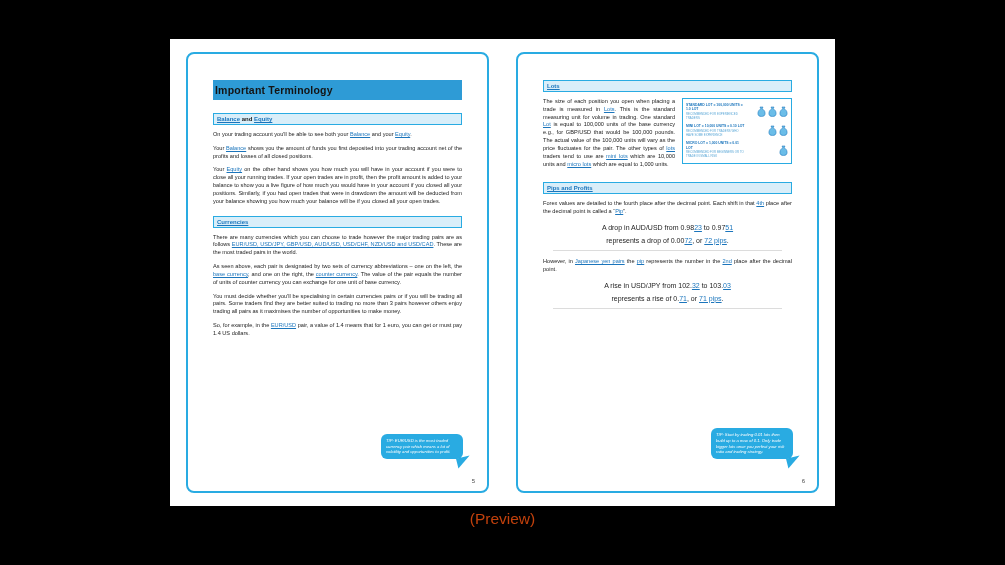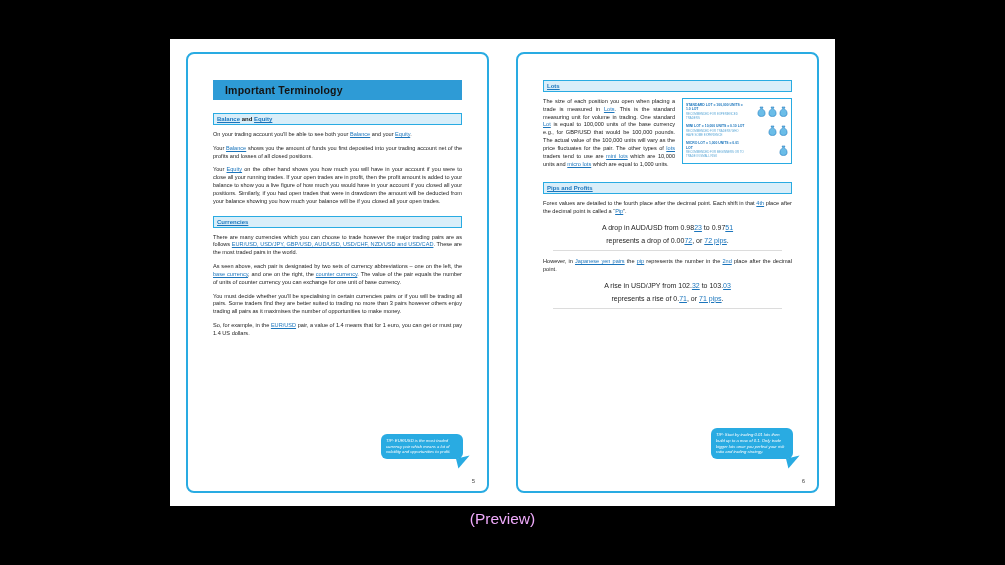--- a/index.html
+++ b/index.html
@@ -2,40 +2,40 @@
 <html><head>
 <meta charset="utf-8">
 <style>
   * { margin:0; padding:0; box-sizing:border-box; }
   html,body { width:1005px; height:565px; background:#000; font-family:"Liberation Sans", sans-serif; overflow:hidden; }
   .preview-area { position:absolute; left:170px; top:39px; width:665px; height:467px; background:#ffffff; }
   .page { position:absolute; top:13px; width:303px; height:441px; background:#fff; border:2px solid #29ABE2; border-radius:8px; }
   .page-left { left:16px; }
   .page-right { left:346px; }
   .page-inner { position:absolute; left:25px; right:25px; top:26px; bottom:26px; overflow:hidden; }
-  .doc-title { background:#2E9BD6; color:#141414; font-weight:bold; font-size:10.5px; padding:4px 12px; margin-bottom:13px; letter-spacing:0.2px; }
+  .doc-title { background:#2E9BD6; color:#141414; font-weight:bold; font-size:10.5px; padding:4px 2px; margin-bottom:13px; letter-spacing:0.2px; }
   .section-bar { background:#D9EEF9; border:1px solid #29ABE2; color:#222; font-weight:bold; font-size:6px; padding:2px 3px; margin-bottom:6px; }
   .body-text { font-size:5.6px; line-height:1.4; color:#232323; text-align:justify; margin-bottom:6px; }
   .hl { color:#1B75BC; text-decoration:underline; }
   .example { text-align:center; font-size:7px; line-height:1.8; color:#232323; margin:6px 0 2px 0; }
   .sep { border-bottom:1px solid #dcdcdc; width:92%; margin:3px auto 7px auto; }
   .lots-row { display:flex; align-items:flex-start; margin-bottom:8px; }
   .lots-para { flex:1; }
   .lot-box { width:110px; border:1px solid #29ABE2; margin-left:7px; padding:4px 3px; background:#fff; }
   .lot-item { display:flex; align-items:center; justify-content:space-between; margin-bottom:4px; }
   .lot-item:last-child { margin-bottom:0; }
   .lot-item-text { width:60px; color:#1B75BC; }
   .lot-title { font-size:3.4px; font-weight:bold; line-height:1.3; }
   .lot-note { font-size:2.9px; color:#5AA7D6; line-height:1.3; margin-top:1px; }
   .bags { display:flex; gap:2px; align-items:flex-end; }
   .bag { width:9px; height:11px; }
   .tip { position:absolute; background:#29ABE2; color:#fff; font-style:italic; font-size:4.2px; line-height:1.35; padding:4px 5px; border-radius:6px; width:82px; right:24px; bottom:32px; }
   .tip::after { content:""; position:absolute; right:-8px; bottom:-8px; width:0; height:0; border-top:10px solid #29ABE2; border-right:14px solid transparent; transform:rotate(-14deg); }
   .page-num { position:absolute; bottom:7px; right:12px; font-size:6px; color:#4a4a4a; }
-  .caption { position:absolute; top:510px; left:0; width:1005px; text-align:center; color:#f0abfc; font-size:15.5px; }
+  .caption { position:absolute; top:510px; left:0; width:1005px; text-align:center; color:#c2410c; font-size:15.5px; }
 </style>
 </head>
 <body>
 
 <div class="preview-area">
 
   <div class="page page-left">
     <div class="page-inner">
       <div class="doc-title">Important Terminology</div>
 

